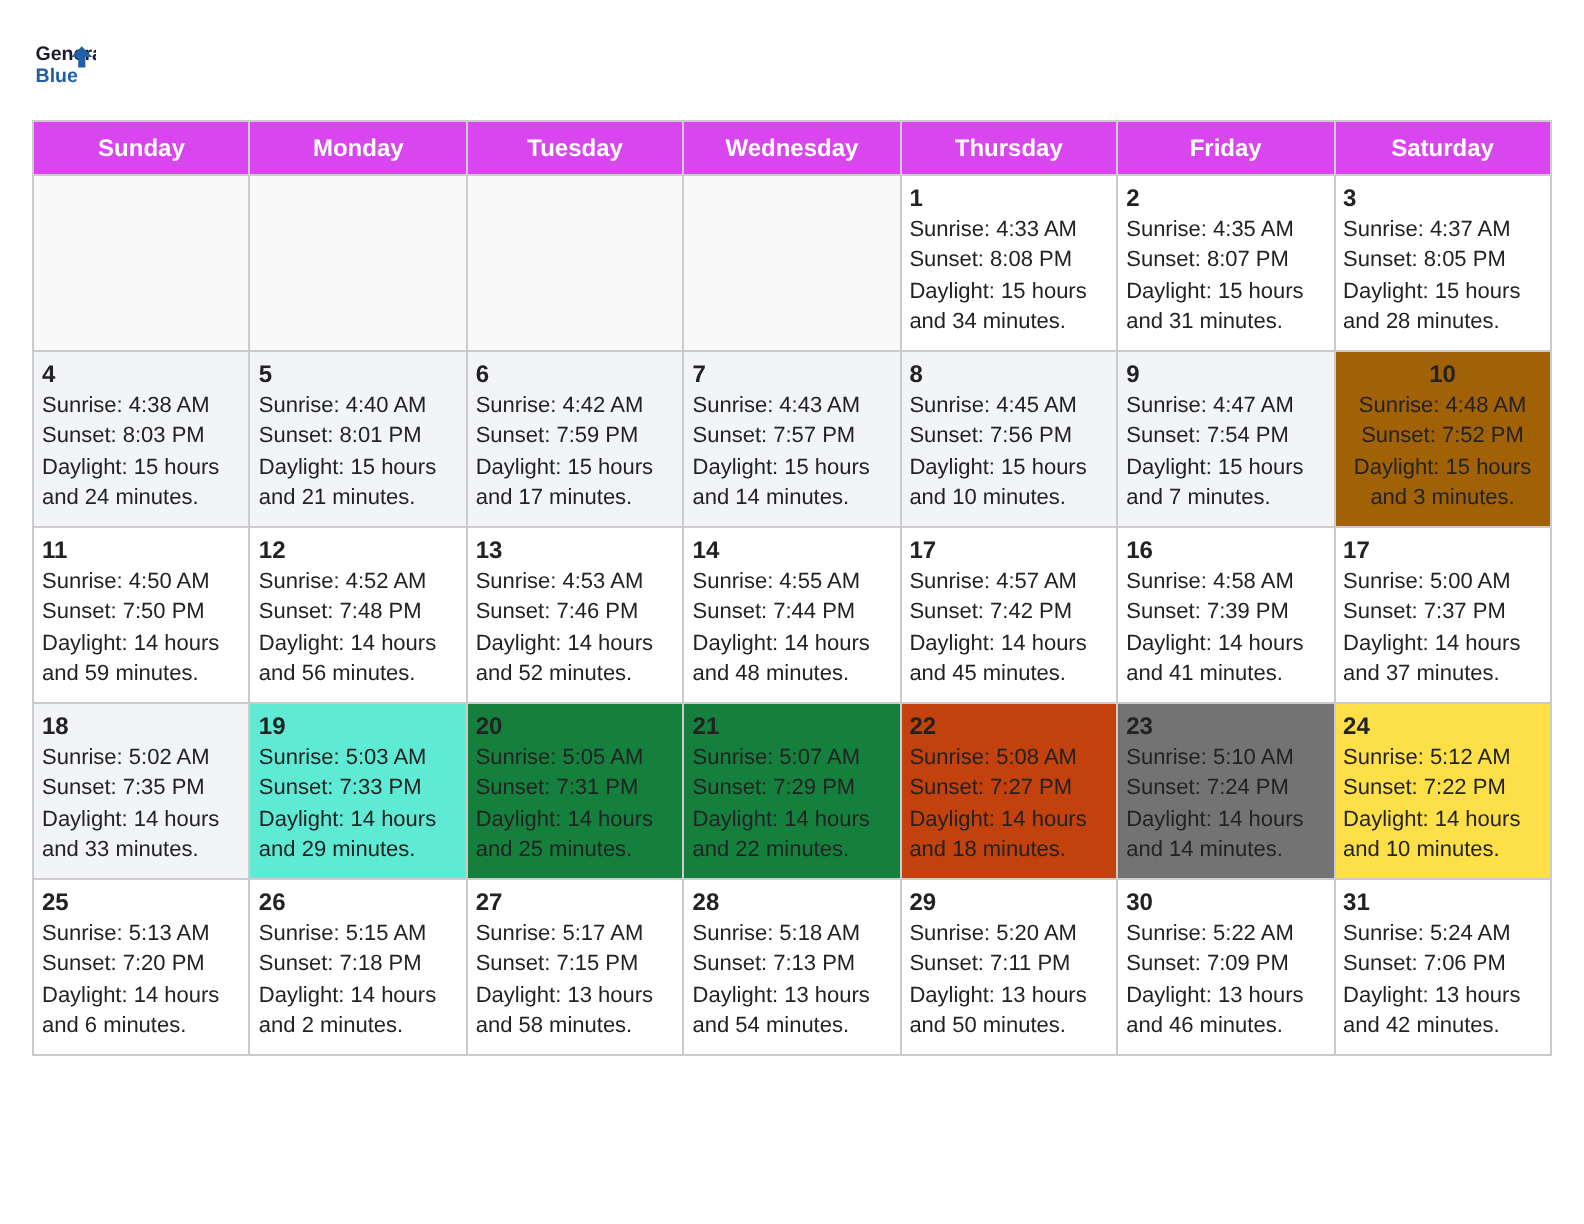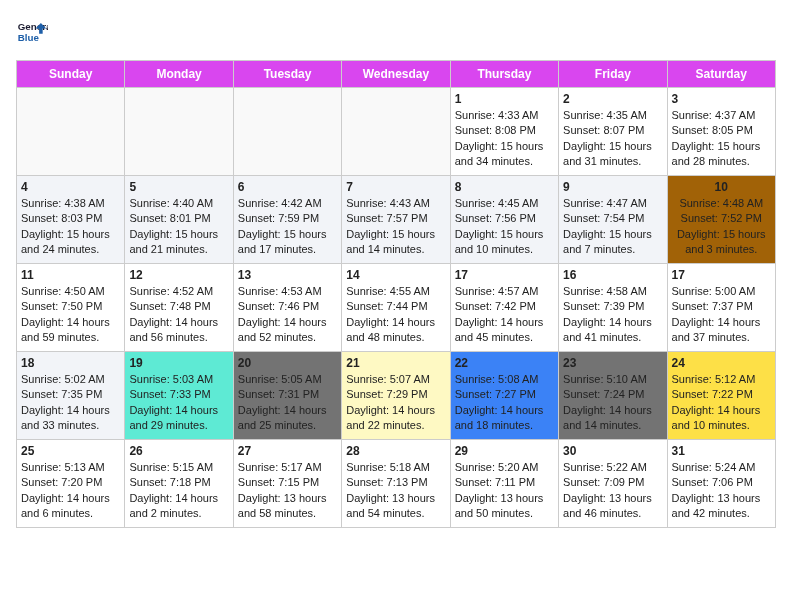--- a/index.html
+++ b/index.html
@@ -194,29 +194,29 @@
       </tr>
       <tr>
         <td style="background: rgb(242, 244, 248); margin-top: 36px;">
           <div class="day-num">18</div>
           <div class="day-info">Sunrise: 5:02 AM<br>Sunset: 7:35 PM<br>Daylight: 14 hours<br>and 33 minutes.</div>
         </td>
         <td style="background: #5eead4;">
           <div class="day-num">19</div>
           <div class="day-info">Sunrise: 5:03 AM<br>Sunset: 7:33 PM<br>Daylight: 14 hours<br>and 29 minutes.</div>
         </td>
-        <td style="background: #737373;">
+        <td style="background: #15803d;">
           <div class="day-num">20</div>
           <div class="day-info">Sunrise: 5:05 AM<br>Sunset: 7:31 PM<br>Daylight: 14 hours<br>and 25 minutes.</div>
         </td>
-        <td style="background: #fef9c3;">
+        <td style="background: #15803d;">
           <div class="day-num">21</div>
           <div class="day-info">Sunrise: 5:07 AM<br>Sunset: 7:29 PM<br>Daylight: 14 hours<br>and 22 minutes.</div>
         </td>
-        <td style="background: #3b82f6;">
+        <td style="background: #c2410c;">
           <div class="day-num">22</div>
           <div class="day-info">Sunrise: 5:08 AM<br>Sunset: 7:27 PM<br>Daylight: 14 hours<br>and 18 minutes.</div>
         </td>
         <td style="background: #737373;">
           <div class="day-num">23</div>
           <div class="day-info">Sunrise: 5:10 AM<br>Sunset: 7:24 PM<br>Daylight: 14 hours<br>and 14 minutes.</div>
         </td>
         <td style="background: #fde047;">
           <div class="day-num">24</div>
           <div class="day-info">Sunrise: 5:12 AM<br>Sunset: 7:22 PM<br>Daylight: 14 hours<br>and 10 minutes.</div>

